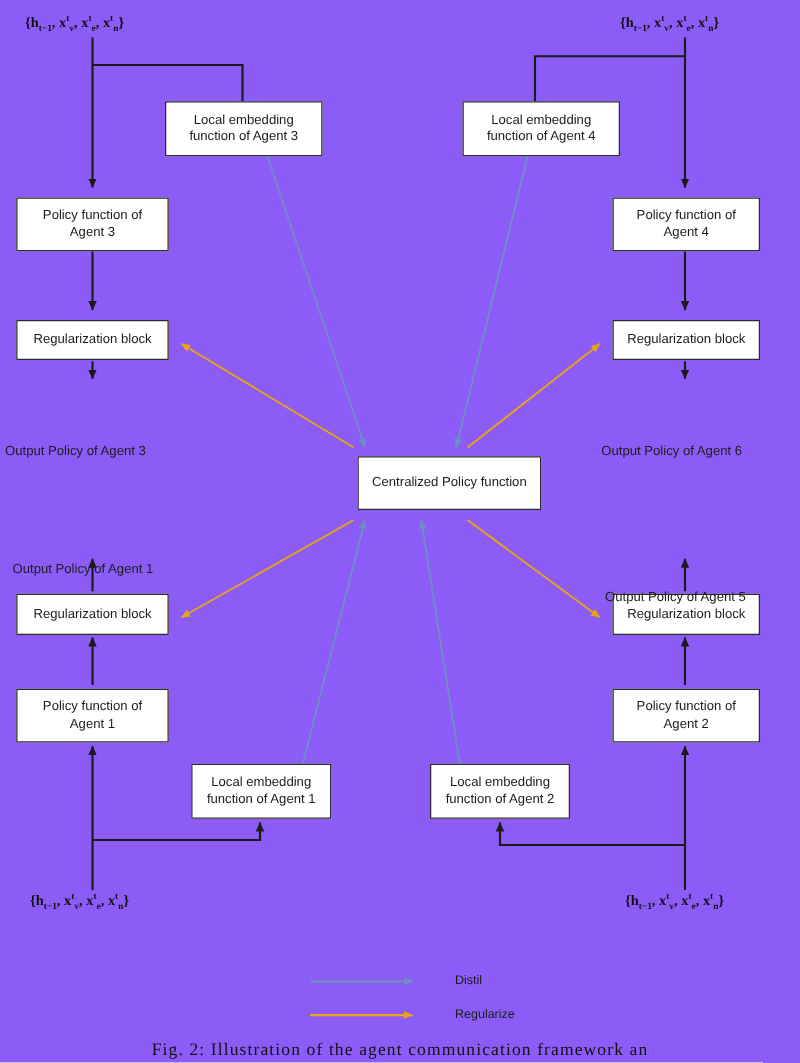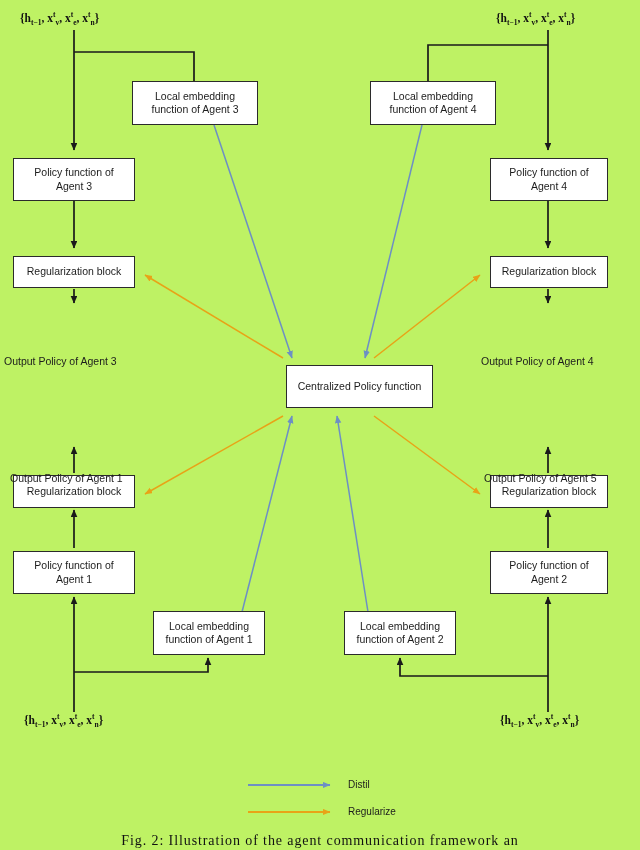--- a/index.html
+++ b/index.html
@@ -9,21 +9,21 @@
   }
   body {
     font-family: "Liberation Sans", sans-serif;
     color: #1a1a1a;
   }
   #canvas {
     position: relative;
     width: 640px;
     height: 850px;
     overflow: hidden;
-    background: #bef264;
+    background: #8b5cf6;
   }
   svg#wires {
     position: absolute;
     left: 0;
     top: 0;
     width: 640px;
     height: 850px;
     pointer-events: none;
   }
   .node {
@@ -63,20 +63,21 @@
     font-size: 7.5px;
     font-weight: bold;
   }
   .mathlabel .var { font-style: normal; }
   .legend-label {
     position: absolute;
     font-size: 10px;
     color: #1c1c1c;
     white-space: nowrap;
     z-index: 3;
+    margin-left: 16px;
   }
   .caption {
     position: absolute;
     left: 0;
     top: 833px;
     width: 640px;
     text-align: center;
     font-family: "Liberation Serif", serif;
     font-size: 14px;
     letter-spacing: 0.9px;
@@ -214,22 +215,22 @@
     <span class="txt">Local embedding
 function  of Agent 1</span>
   </div>
 
   <div class="node" style="left:344px; top:611px; width:112px; height:44px;">
     <span class="txt">Local embedding
 function  of Agent 2</span>
   </div>
 
   <div class="freetext" style="left:4px; top:315px;">Output Policy of Agent  3</div>
-  <div class="freetext" style="left:481px; top:315px;">Output Policy of Agent 4</div>
-  <div class="freetext" style="left:10px; top:432px;">Output Policy of Agent 1</div>
+  <div class="freetext" style="left:481px; top:315px;">Output Policy of Agent 6</div>
+  <div class="freetext" style="left:10px; top:409px;">Output Policy of Agent 1</div>
   <div class="freetext" style="left:484px; top:432px;">Output Policy of Agent 5</div>
 
   <div class="legend-label" style="left:348px; top:779px;">Distil</div>
   <div class="legend-label" style="left:348px; top:806px;">Regularize</div>
 
   <div class="caption">Fig. 2: Illustration of the agent communication framework an</div>
 
 </div>
 
 </body></html>

